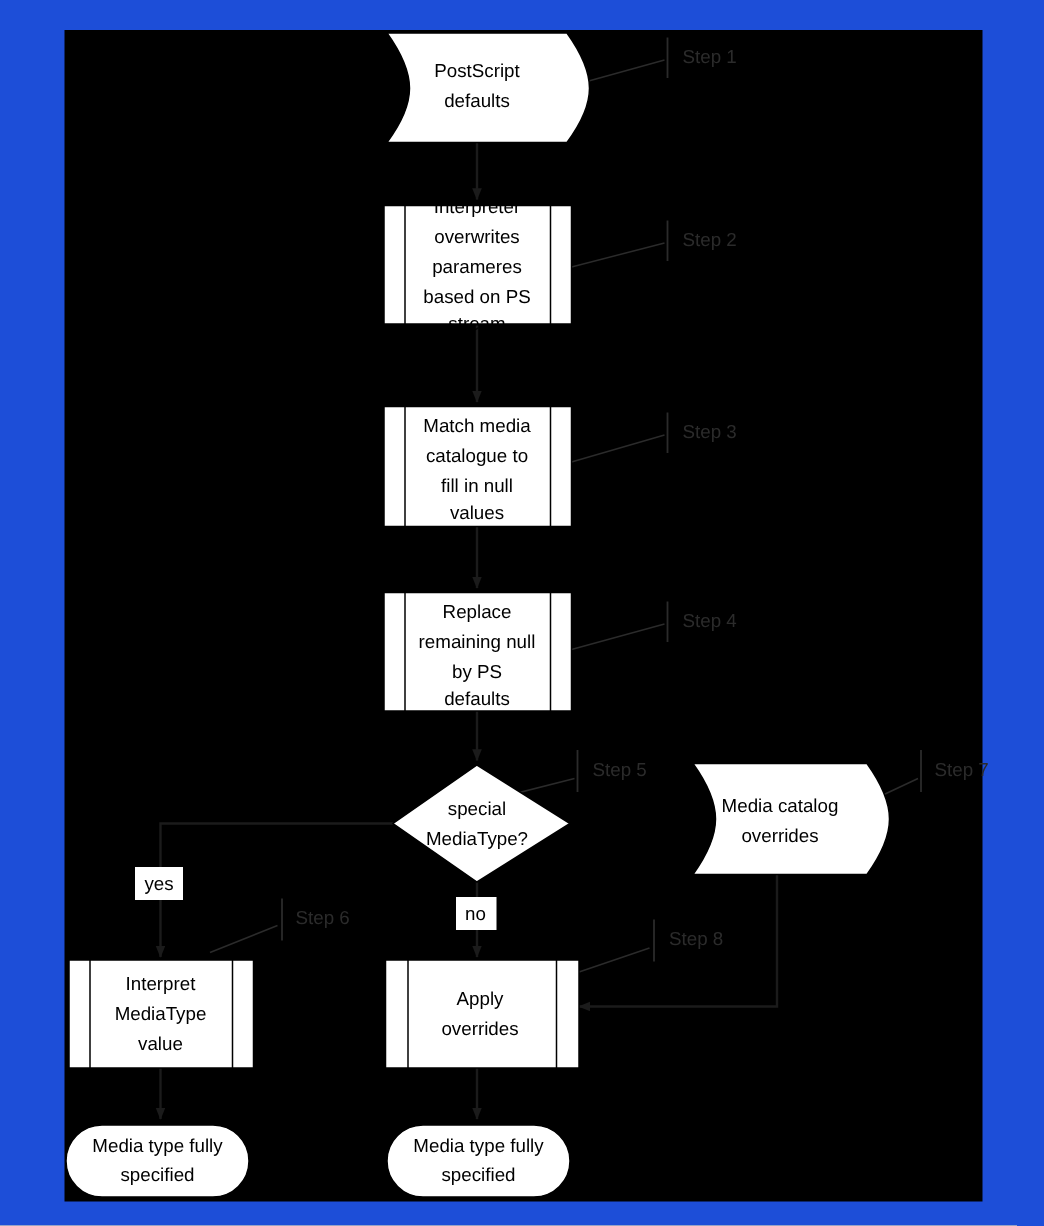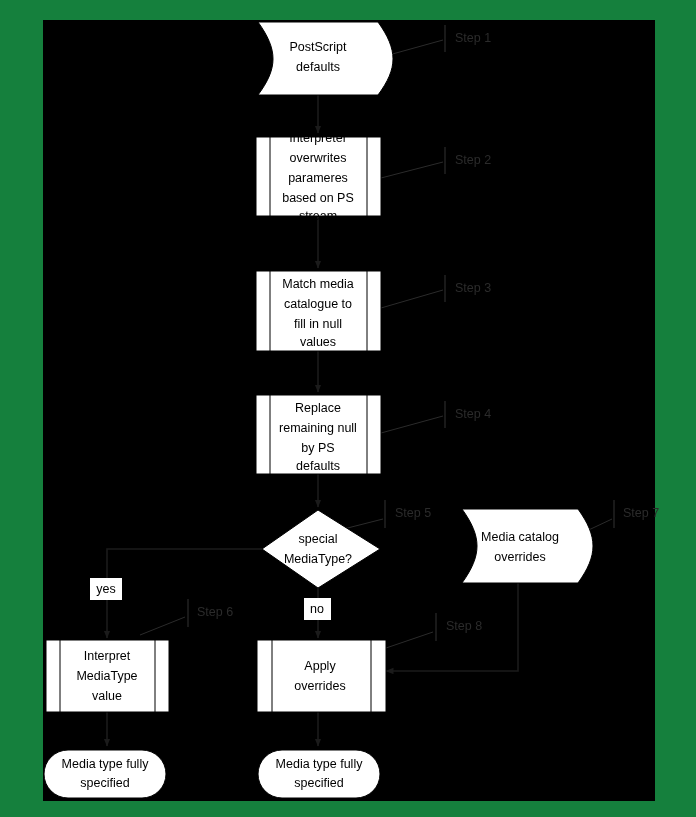--- a/index.html
+++ b/index.html
@@ -10,21 +10,21 @@
   body {
     width: 696px;
     height: 817px;
     font-family: "Liberation Sans", sans-serif;
     overflow: hidden;
   }
   #canvas {
     position: relative;
     width: 696px;
     height: 817px;
-    background: #15803d;
+    background: #1d4ed8;
   }
   #flow-svg {
     position: absolute;
     left: 0;
     top: 0;
     display: block;
   }
   .node-text {
     font-family: "Liberation Sans", sans-serif;
     font-size: 12.5px;

